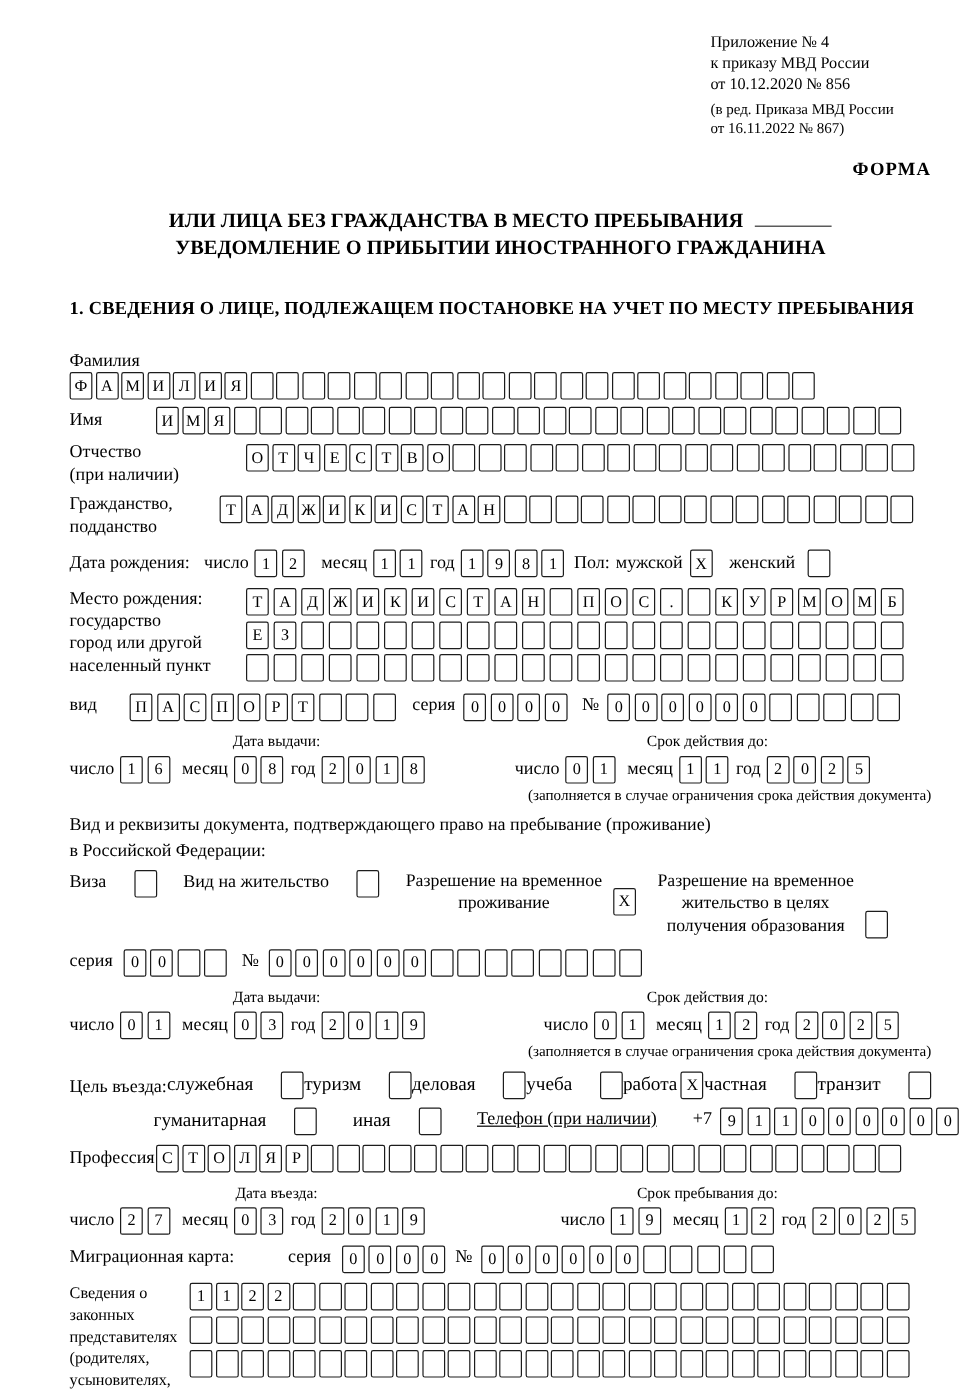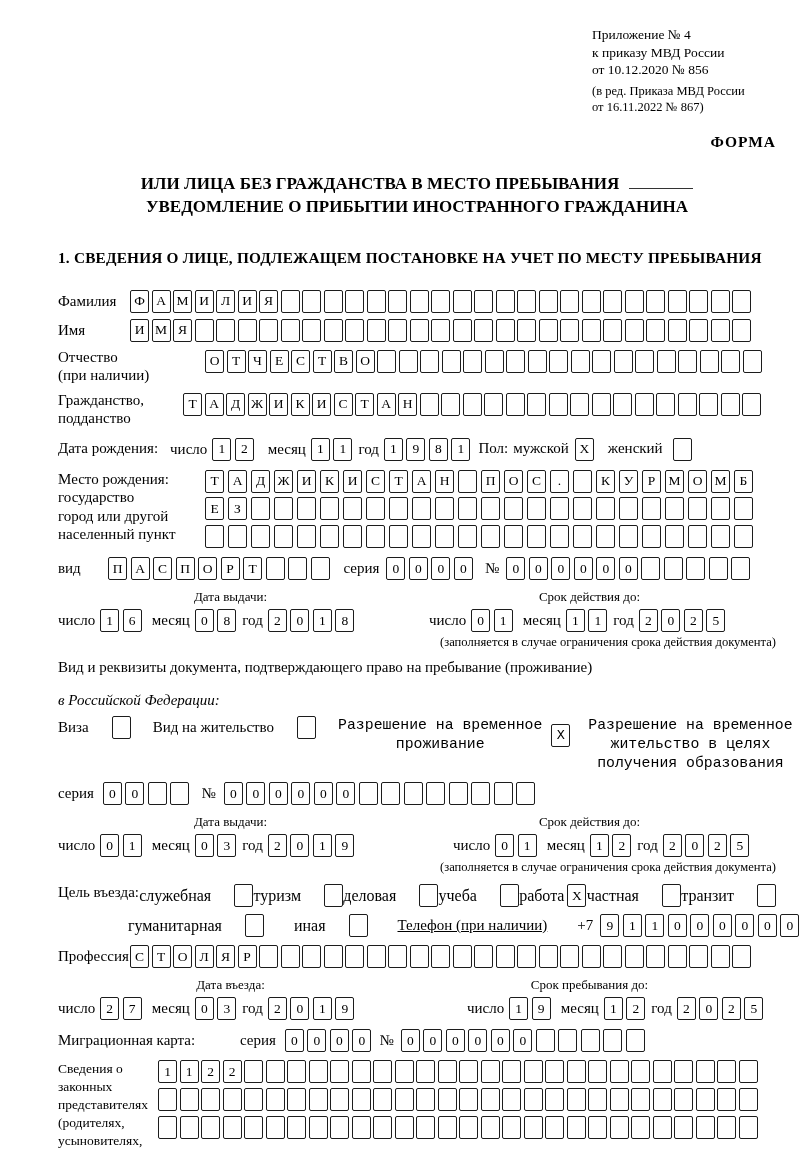--- a/index.html
+++ b/index.html
@@ -53,24 +53,24 @@
   .pair { display:grid; grid-template-columns:345px 1fr; }
   .pair .h { text-align:center; font-size:13px; margin-top:9px; }
   .pair .v { display:flex; align-items:center; margin-top:4px; }
   .pl26 { padding-left:26px; } .pl50 { padding-left:50px; } .pl64 { padding-left:64px; }
   .note { font-size:12.6px; text-align:right; margin-top:3px; }
 
   .intro { font-size:15px; line-height:21px; margin-top:7px; }
 
   .resopts { display:flex; align-items:flex-start; margin-top:5px; }
   .opt { display:flex; align-items:center; gap:23px; flex:none; }
-  .optm { display:flex; align-items:center; gap:9px; flex:none;font-family:Liberation Mono, monospace; }
+  .optm { display:flex; align-items:flex-end; gap:9px; flex:none; }
   .optm .mlabel { font-size:14.8px; line-height:19px; text-align:center; }
 
-  .purpose { display:flex; align-items:flex-start; justify-content:space-between; margin-top:9px; }
+  .purpose { display:flex; align-items:flex-end; justify-content:space-between; margin-top:9px; }
   .purpose2 { display:flex; align-items:center; margin-top:7px; padding-left:70px; }
 </style>
 </head>
 <body>
 
 <div class="page">
 
   <div class="annex">
     <div class="annex-inner">
       <div>Приложение № 4</div>
@@ -84,21 +84,21 @@
   </div>
   <div class="forma">ФОРМА</div>
 
   <div class="title">
     <div><span>ИЛИ ЛИЦА БЕЗ ГРАЖДАНСТВА В МЕСТО ПРЕБЫВАНИЯ</span><span class="blank-line"></span></div>
     <div>УВЕДОМЛЕНИЕ О ПРИБЫТИИ ИНОСТРАННОГО ГРАЖДАНИНА</div>
   </div>
 
   <div class="sec">1. СВЕДЕНИЯ О ЛИЦЕ, ПОДЛЕЖАЩЕМ ПОСТАНОВКЕ НА УЧЕТ ПО МЕСТУ ПРЕБЫВАНИЯ</div>
 
-  <div class="frow" style="margin-top:23px;">
+  <div class="frow" style="margin-top:23px;flex-direction:column;">
     <span class="lbl w72">Фамилия</span>
     <span class="boxes">
         <span class="cell">Ф</span>
         <span class="cell">А</span>
         <span class="cell">М</span>
         <span class="cell">И</span>
         <span class="cell">Л</span>
         <span class="cell">И</span>
         <span class="cell">Я</span>
         <span class="cell"></span>
@@ -447,21 +447,21 @@
             <span class="cell">0</span>
             <span class="cell">2</span>
             <span class="cell">5</span>
           </span>
         </span>
     </div>
   </div>
   <div class="note">(заполняется в случае ограничения срока действия документа)</div>
 
   <div class="intro">Вид и реквизиты документа, подтверждающего право на пребывание (проживание)</div>
-  <div class="intro" style="margin-top:12px;font-style:italic;">в Российской Федерации:</div>
+  <div class="intro" style="margin-top:0;">в Российской Федерации:</div>
 
   <div class="resopts">
     <span class="opt">
       <span class="lbl" style="padding-top:0;">Виза</span>
       <span class="boxes">
           <span class="cell"></span>
         </span>
     </span>
     <span class="opt ml22">
       <span class="lbl" style="padding-top:0;">Вид на жительство</span>

